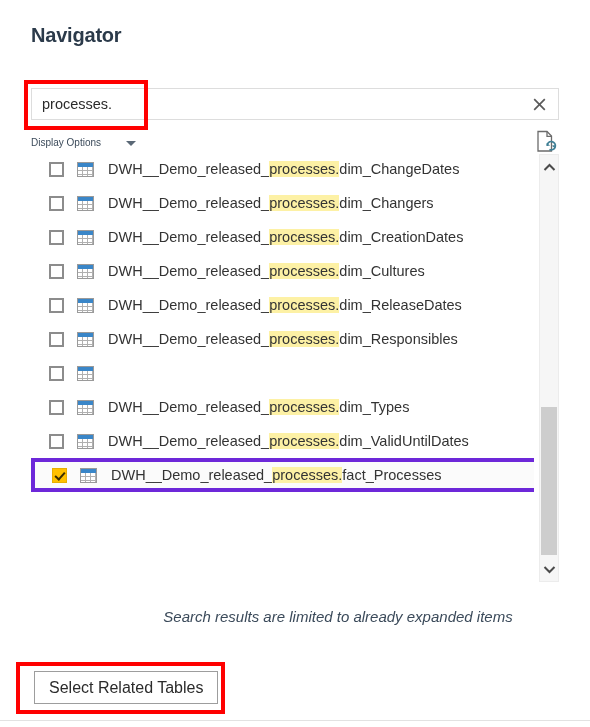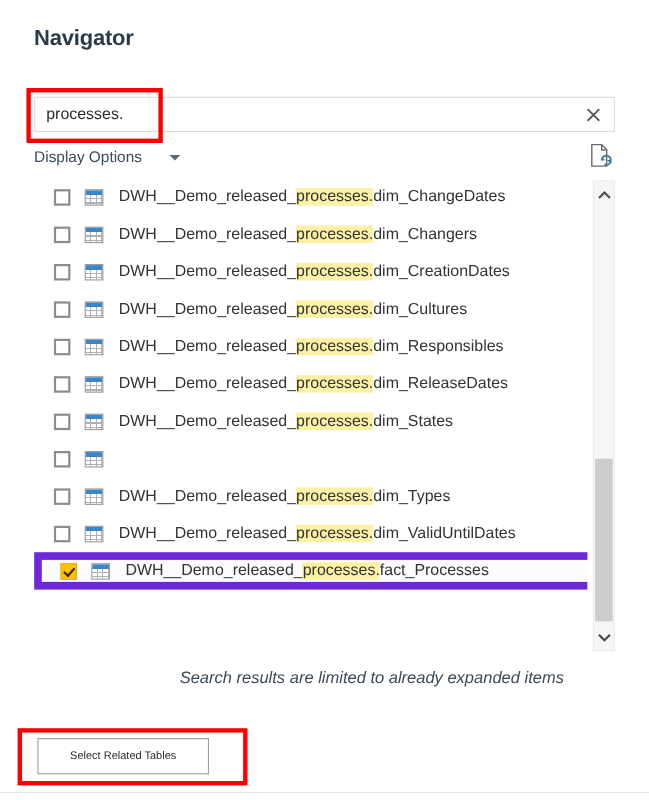--- a/index.html
+++ b/index.html
@@ -94,21 +94,21 @@
     height: 26px;
     display: flex;
     align-items: center;
   }
   .display-options {
     display: flex;
     align-items: center;
     gap: 25px;
     cursor: pointer;
     color: #3b4a5a;
-    font-size: 14px;
+    font-size: 10px;
   }
   .caret-down {
     width: 0; height: 0;
     border-left: 5px solid transparent;
     border-right: 5px solid transparent;
     border-top: 5px solid #5a6876;
     margin-top: 3px;
   }
   .refresh-icon {
     margin-left: auto;
@@ -117,21 +117,21 @@
     cursor: pointer;
     display: flex;
     align-items: center;
     justify-content: center;
   }
 
   
   .list-area {
     position: absolute;
     left: 31px;
-    top: 162px;
+    top: 152px;
     width: 528px;
     height: 432px;
     text-align: right;
   }
   .list-rows {
     position: absolute;
     left: 0;
     top: 0;
     width: 503px;
     height: 432px;
@@ -139,21 +139,21 @@
   }
   .row {
     height: 34px;
     display: flex;
     align-items: center;
     padding-left: 17px;
     box-sizing: border-box;
     border: 1px solid transparent;
   }
   .row.selected {
-    border: 7px solid #6d28d9;
+    border: 4px solid #6d28d9;
     background: #fbfbfb;
     width: 524px;
   }
   .cb {
     width: 15px;
     height: 15px;
     box-sizing: border-box;
     border: 2px solid #8c8c8c;
     background: #ffffff;
     flex: 0 0 auto;
@@ -249,21 +249,21 @@
   .related-btn {
     position: absolute;
     left: 34px;
     top: 671px;
     min-width: 156px;
     height: 33px;
     box-sizing: border-box;
     border: 1px solid #9d9d9d;
     background: #ffffff;
     font-family: "Liberation Sans", sans-serif;
-    font-size: 10px;
+    font-size: 16px;
     color: #2b2b2b;
     cursor: pointer;
     padding: 0 14px;
   }
   .bottom-rule {
     position: absolute;
     left: 0;
     top: 720px;
     width: 590px;
     height: 1px;
@@ -320,31 +320,26 @@
         <span class="row-label"><span>DWH__Demo_released_</span><span class="hl">processes.</span><span>dim_CreationDates</span></span>
       </div>
       <div class="row">
         <span class="cb"></span>
         <span class="tbl-icon"></span>
         <span class="row-label"><span>DWH__Demo_released_</span><span class="hl">processes.</span><span>dim_Cultures</span></span>
       </div>
       <div class="row">
         <span class="cb"></span>
         <span class="tbl-icon"></span>
+        <span class="row-label"><span>DWH__Demo_released_</span><span class="hl">processes.</span><span>dim_ReleaseDates</span></span>
+      </div>
+      <div class="row">
+        <span class="cb"></span>
+        <span class="tbl-icon"></span>
         <span class="row-label"><span>DWH__Demo_released_</span><span class="hl">processes.</span><span>dim_Responsibles</span></span>
-      </div>
-      <div class="row">
-        <span class="cb"></span>
-        <span class="tbl-icon"></span>
-        <span class="row-label"><span>DWH__Demo_released_</span><span class="hl">processes.</span><span>dim_ReleaseDates</span></span>
-      </div>
-      <div class="row">
-        <span class="cb"></span>
-        <span class="tbl-icon"></span>
-        <span class="row-label"><span>DWH__Demo_released_</span><span class="hl">processes.</span><span>dim_States</span></span>
       </div>
       <div class="row">
         <span class="cb"></span>
         <span class="tbl-icon"></span>
       </div>
       <div class="row">
         <span class="cb"></span>
         <span class="tbl-icon"></span>
         <span class="row-label"><span>DWH__Demo_released_</span><span class="hl">processes.</span><span>dim_Types</span></span>
       </div>

